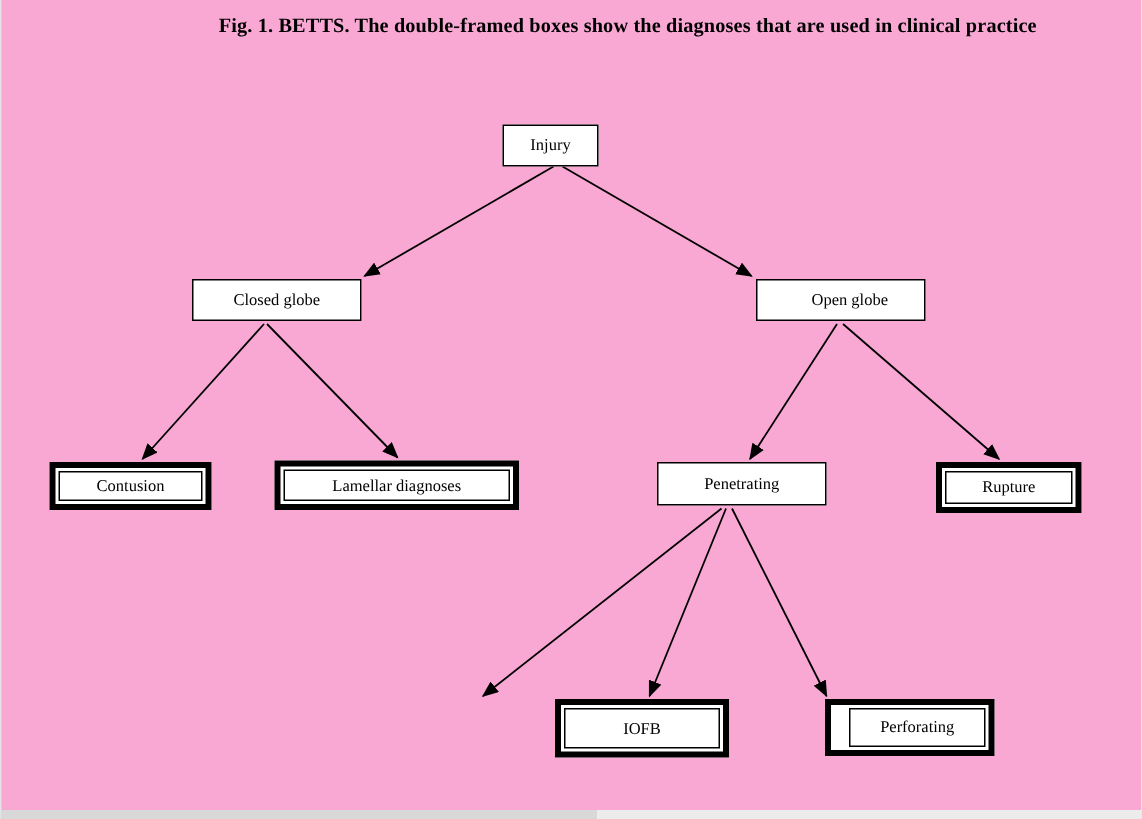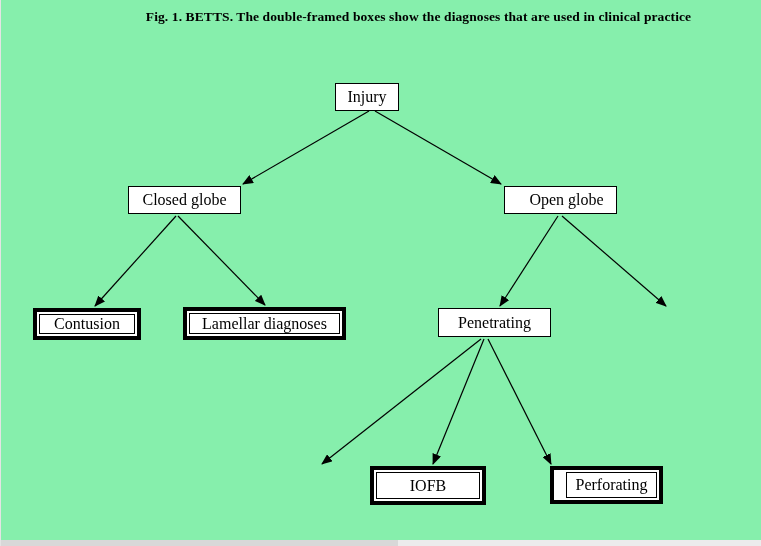--- a/index.html
+++ b/index.html
@@ -5,21 +5,21 @@
   html, body {
     margin: 0;
     padding: 0;
     background: #ffffff;
     font-family: "Liberation Serif", "DejaVu Serif", serif;
   }
   .page {
     position: relative;
     width: 761px;
     height: 546px;
-    background: #86efac;
+    background: #f9a8d4;
     border-left: 1px solid #e4e4e4;
     box-sizing: border-box;
     overflow: hidden;
   }
   .caption {
     position: absolute;
     top: 9px;
     left: 0;
     width: 100%;
     box-sizing: border-box;
@@ -38,21 +38,21 @@
     height: 546px;
     pointer-events: none;
   }
   .node {
     position: absolute;
     box-sizing: border-box;
     background: #ffffff;
     display: flex;
     align-items: center;
     justify-content: center;
-    font-size: 16px;
+    font-size: 11px;
     color: #000000;
     white-space: nowrap;
   }
   .node.single {
     border: 1px solid #000000;
   }
   .node.double {
     border: 4px solid #000000;
     padding: 2px;
   }
@@ -133,20 +133,23 @@
   </div>
 
   <div id="n-lamellar" class="node double">
     <div class="inner">Lamellar diagnoses</div>
   </div>
 
   <div id="n-laceration" class="node single">
     <span>Penetrating</span>
   </div>
 
+  <div id="n-rupture" class="node double">
+    <div class="inner">Rupture</div>
+  </div>
 
 
   <div id="n-iofb" class="node double">
     <div class="inner">IOFB</div>
   </div>
 
   <div id="n-perforating" class="node double">
     <div class="inner">Perforating</div>
   </div>
 

